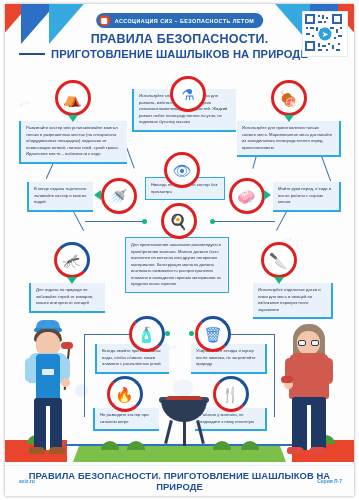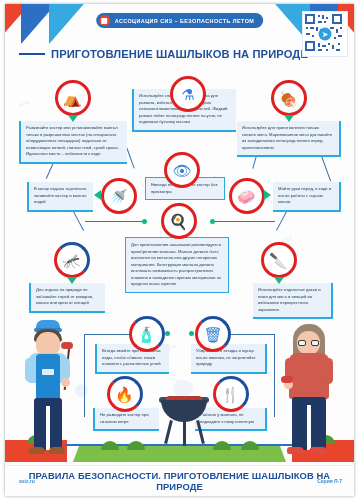--- a/index.html
+++ b/index.html
@@ -169,20 +169,21 @@
     <div class="chevR2"></div>
     <div class="chevR3"></div>
 
     <div class="assoc">
       <span class="badge">
             <i></i>
           </span>
       <span>АССОЦИАЦИЯ СИЗ – БЕЗОПАСНОСТЬ ЛЕТОМ</span>
     </div>
 
+    <div class="ttl1">ПРАВИЛА БЕЗОПАСНОСТИ.</div>
     <div class="ttl2row">
       <span class="ln"></span>
       <span class="ttl2">ПРИГОТОВЛЕНИЕ ШАШЛЫКОВ НА ПРИРОДЕ</span>
       <span class="ln"></span>
     </div>
 
     <div class="qr">
       <div class="qrimg">
         <span class="pix" style="left:1px;top:1px;width:10px;height:10px;border:2px solid #2f63b0;background:transparent;box-sizing:border-box;"></span>
         <span class="pix" style="left:28px;top:1px;width:10px;height:10px;border:2px solid #2f63b0;background:transparent;box-sizing:border-box;"></span>

